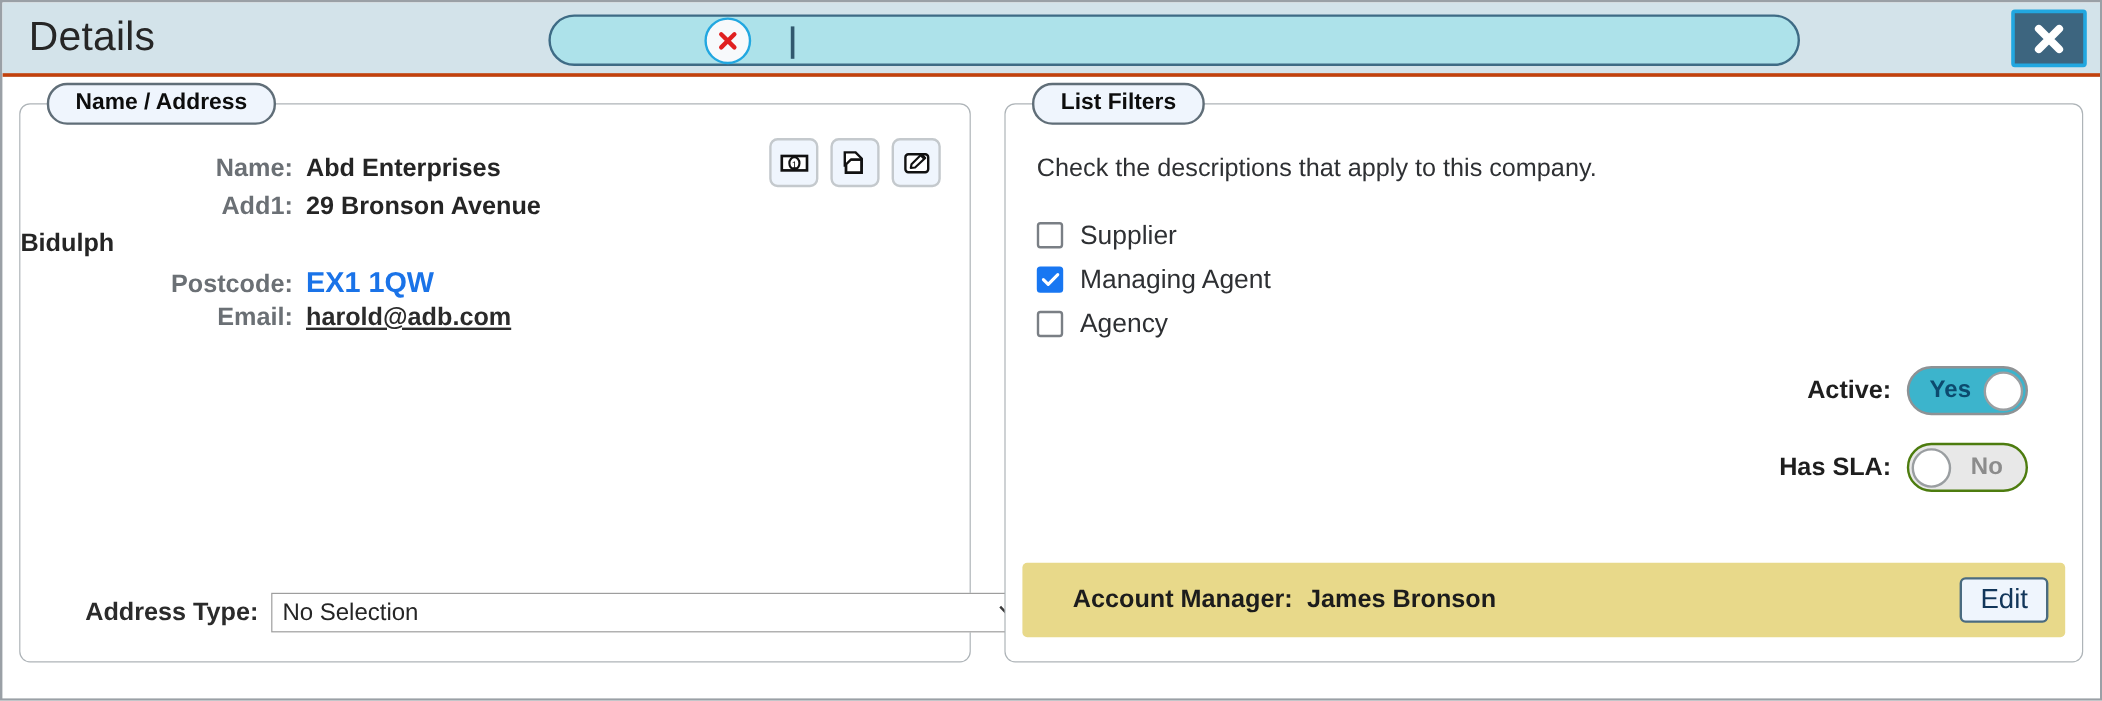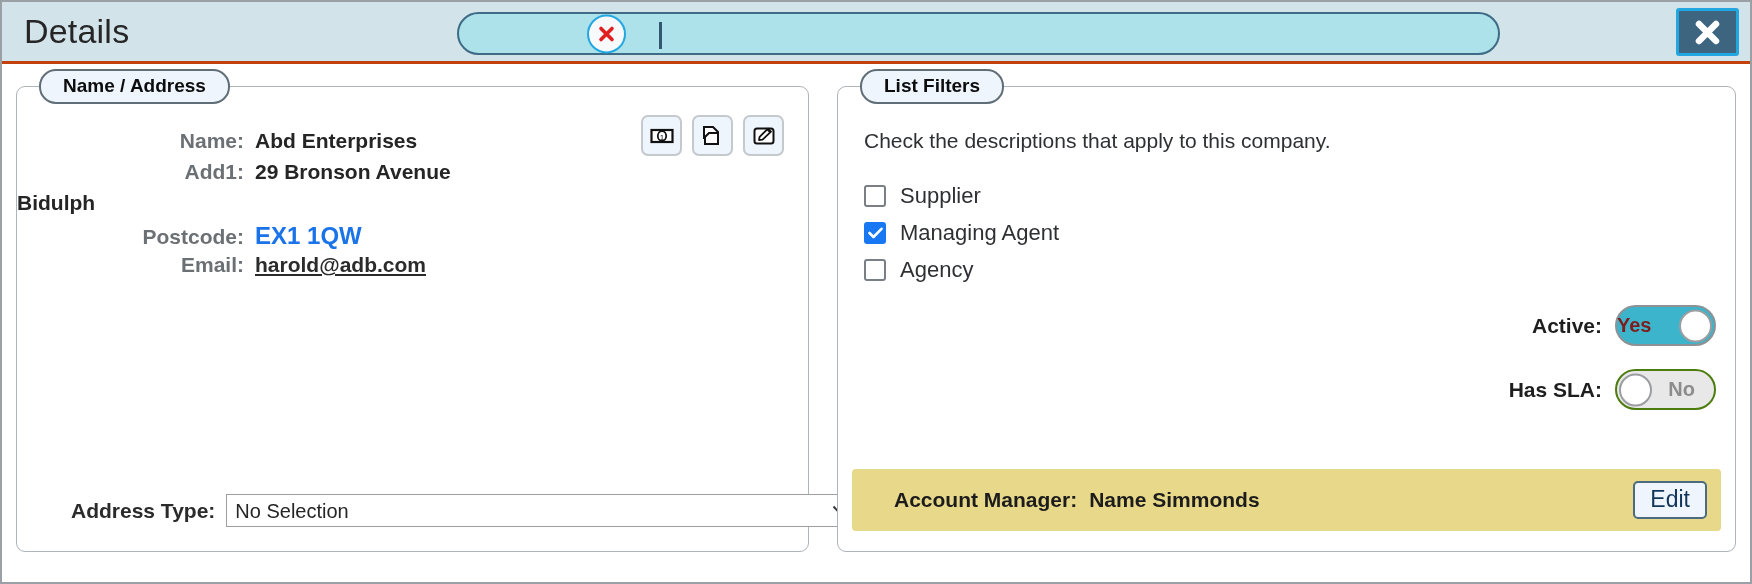--- a/index.html
+++ b/index.html
@@ -297,21 +297,21 @@
   .cbox.checked svg { display: block; }
   .check-label {
     font-size: 22px;
     color: #2e3033;
     white-space: nowrap;
   }
 
   
   .toggle-row {
     position: absolute;
-    right: 19px;
+    right: 45px;
     display: flex;
     align-items: center;
     justify-content: flex-end;
   }
   .toggle-row.r1 { top: 218px; }
   .toggle-row.r2 { top: 282px; }
   .toggle-label {
     font-size: 21px;
     font-weight: bold;
     color: #1e1e1e;
@@ -336,21 +336,21 @@
   .toggle.off {
     background: #e8e8e8;
     border: 2px solid #4d7c0f;
     justify-content: flex-end;
   }
   .toggle-text {
     font-size: 20px;
     font-weight: bold;
     white-space: nowrap;
   }
-  .toggle.on .toggle-text { color: #7f1d1d; }
+  .toggle.on .toggle-text { color: #0c4a6e; margin-left: 17px; }
   .toggle.off .toggle-text { color: #8c8c8c; margin-right: 19px; }
   .knob {
     position: absolute;
     top: 50%;
     transform: translateY(-50%);
     width: 33px;
     height: 33px;
     border-radius: 50%;
     background: #ffffff;
     border: 2px solid #9a9e a1;
@@ -526,19 +526,19 @@
       <div class="toggle-row r2">
         <span class="toggle-label">Has SLA:</span>
         <span class="toggle off">
           <span class="toggle-text">No</span>
           <span class="knob"></span>
         </span>
       </div>
 
       <div class="acct-bar">
         <span class="acct-text">Account Manager:</span>
-        <span class="acct-text acct-value">Name Simmonds</span>
+        <span class="acct-text acct-value">James Bronson</span>
         <button class="edit-btn">Edit</button>
       </div>
     </div>
 
   </div>
 </div>
 
 </body></html>

